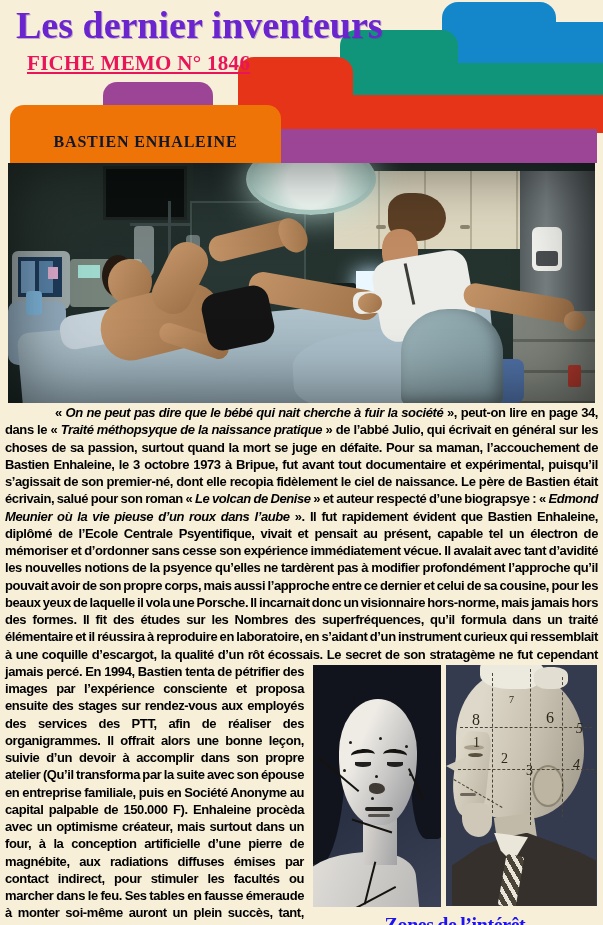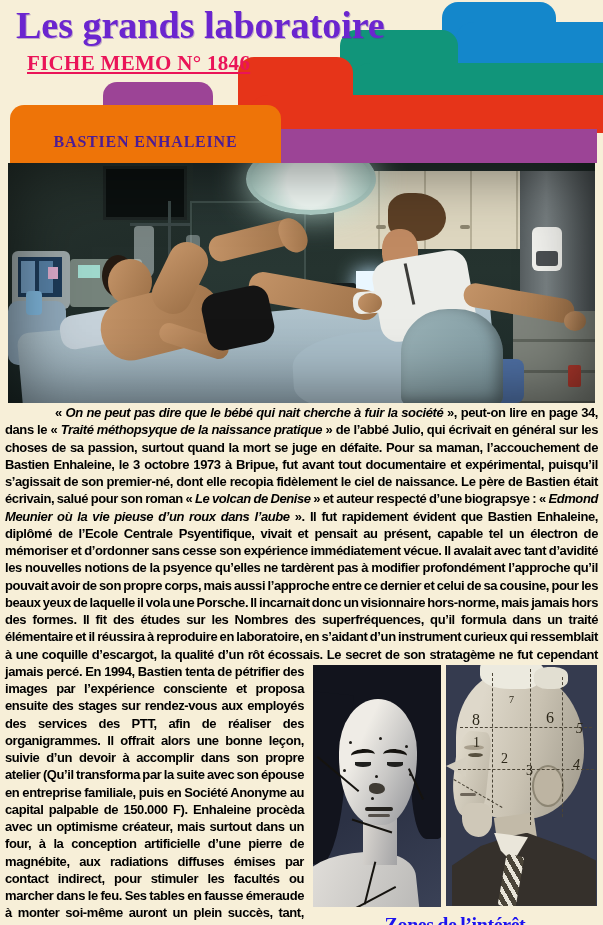--- a/index.html
+++ b/index.html
@@ -10,21 +10,21 @@
   #tab-blue-top{left:442px;top:2px;width:114px;height:62px;background:#1487cb;border-radius:16px 16px 0 0;z-index:1;}
   #tab-blue-band{left:456px;top:22px;width:147px;height:44px;background:#1487cb;border-radius:18px 0 0 0;z-index:1;}
   #tab-teal-top{left:340px;top:30px;width:118px;height:68px;background:#11957a;border-radius:16px 16px 0 0;z-index:2;}
   #tab-teal-band{left:352px;top:63px;width:251px;height:42px;background:#11957a;border-radius:18px 0 0 0;z-index:2;}
   #tab-red-top{left:238px;top:57px;width:115px;height:72px;background:#e63419;border-radius:16px 16px 0 0;z-index:3;}
   #tab-red-band{left:250px;top:95px;width:353px;height:38px;background:#e63419;border-radius:18px 0 0 0;z-index:3;}
   #tab-purple-top{left:103px;top:82px;width:110px;height:60px;background:#9c4496;border-radius:14px 14px 0 0;z-index:4;}
   #tab-purple-band{left:115px;top:129px;width:482px;height:34px;background:#9c4496;border-radius:16px 0 0 0;z-index:4;}
   #banner{left:10px;top:105px;width:271px;height:58px;background:#ee7408;border-radius:14px 14px 0 0;z-index:5;
           display:flex;align-items:center;justify-content:center;}
-  #banner .label{color:#4c1d95;font:bold 16px "Liberation Serif",serif;letter-spacing:.8px;margin-top:16px;}
+  #banner .label{color:#0f172a;font:bold 16px "Liberation Serif",serif;letter-spacing:.8px;margin-top:16px;}
   #page-title{position:absolute;left:16px;top:2px;z-index:6;color:#6b25cf;
       font:bold 38px/46px "Liberation Serif",serif;text-shadow:1px 1px 0 rgba(90,40,160,.35);}
   #page-subtitle{position:absolute;left:27px;top:51px;z-index:6;color:#ea1458;
       font:bold 21px "Liberation Serif",serif;letter-spacing:.3px;text-decoration:underline;}
   
   #photo{position:absolute;left:8px;top:163px;width:587px;height:240px;overflow:hidden;
          background:linear-gradient(180deg,#222e2c 0%,#25332f 45%,#1d2a29 100%);z-index:5;}
   #photo *{position:absolute;}
   #photo::after{content:"";position:absolute;inset:0;box-shadow:inset 0 0 70px rgba(0,0,0,.6);}
   .ph-wall-left{left:0;top:0;width:185px;height:165px;background:linear-gradient(160deg,#28342f,#1d2927);}
@@ -161,21 +161,21 @@
 
 <div class="tab" id="tab-blue-top"></div>
 <div class="tab" id="tab-blue-band"></div>
 <div class="tab" id="tab-teal-top"></div>
 <div class="tab" id="tab-teal-band"></div>
 <div class="tab" id="tab-red-top"></div>
 <div class="tab" id="tab-red-band"></div>
 <div class="tab" id="tab-purple-top"></div>
 <div class="tab" id="tab-purple-band"></div>
 
-<div id="page-title">Les grands laboratoire</div>
+<div id="page-title">Les dernier inventeurs</div>
 <div id="page-subtitle">FICHE MEMO N° 1846</div>
 
 <div class="tab" id="banner">
   <span class="label">BASTIEN ENHALEINE</span>
 </div>
 
 <div id="photo">
   <div class="ph-wall-left"></div>
   <div class="ph-tv"></div>
   <div class="ph-glass-cab"></div>

